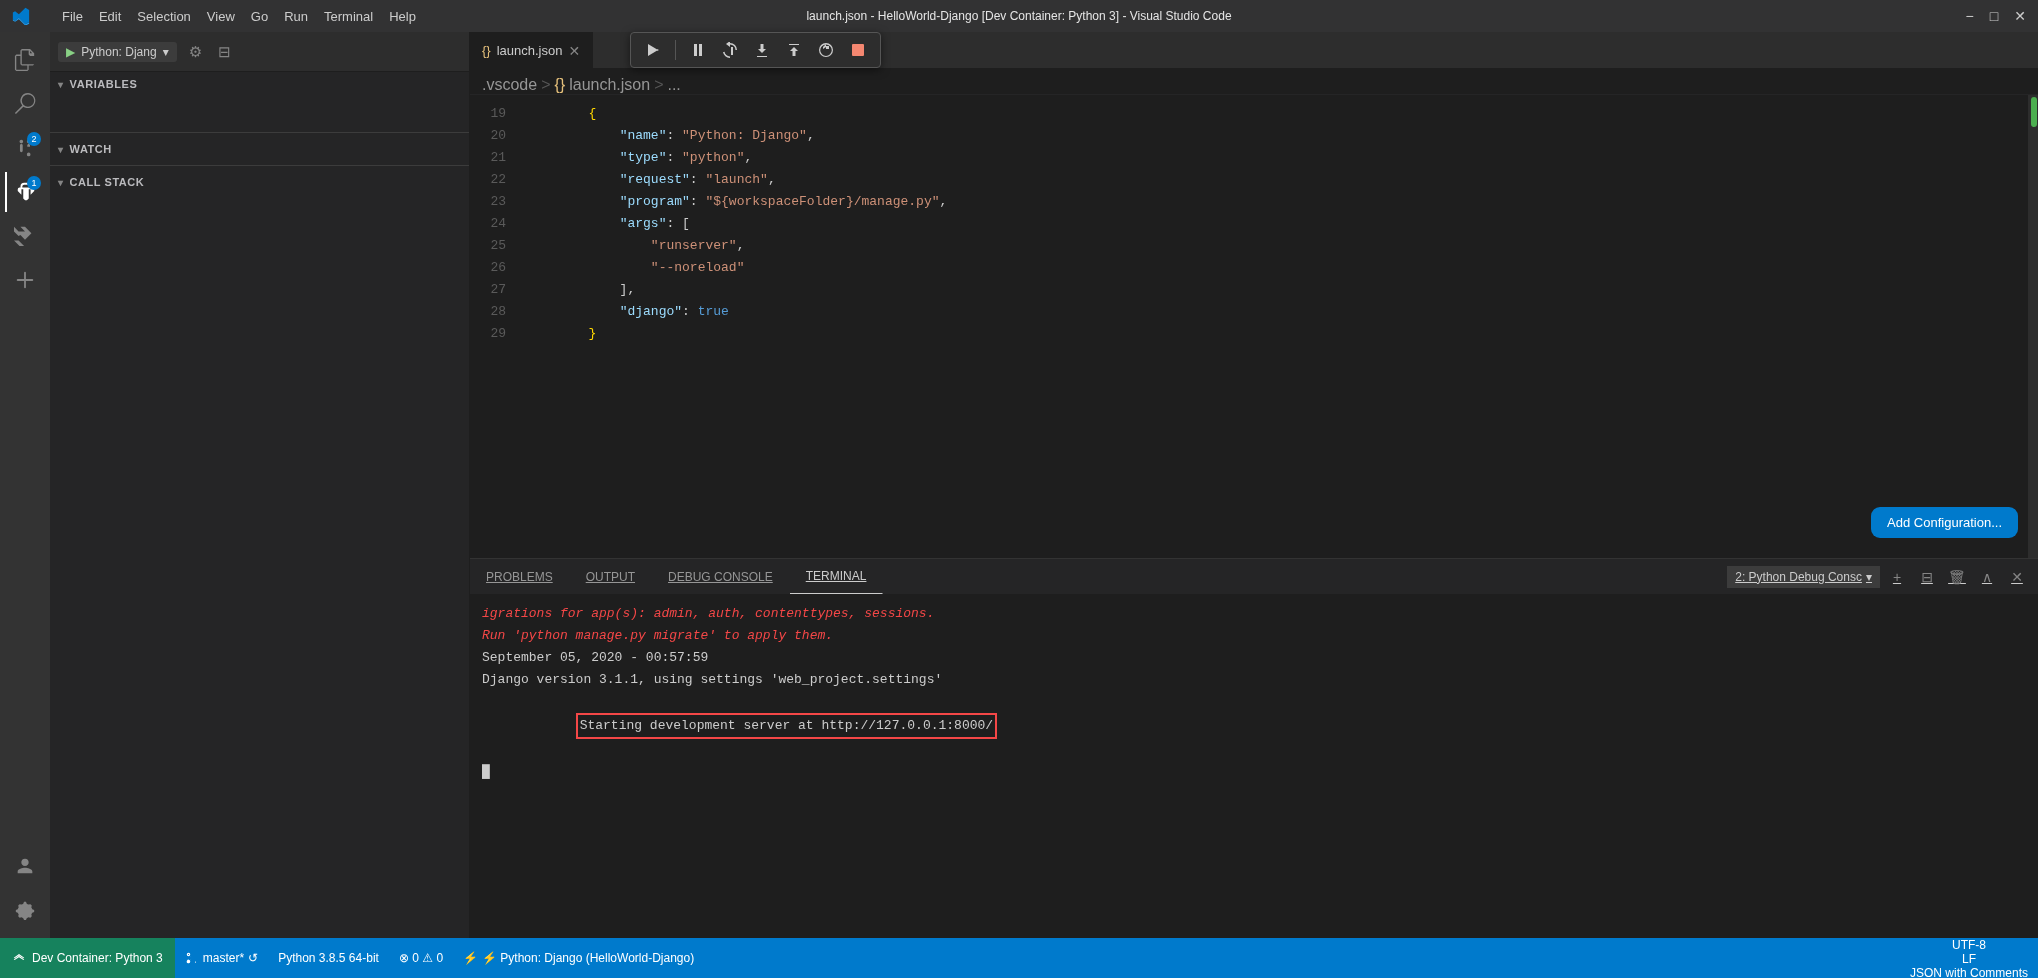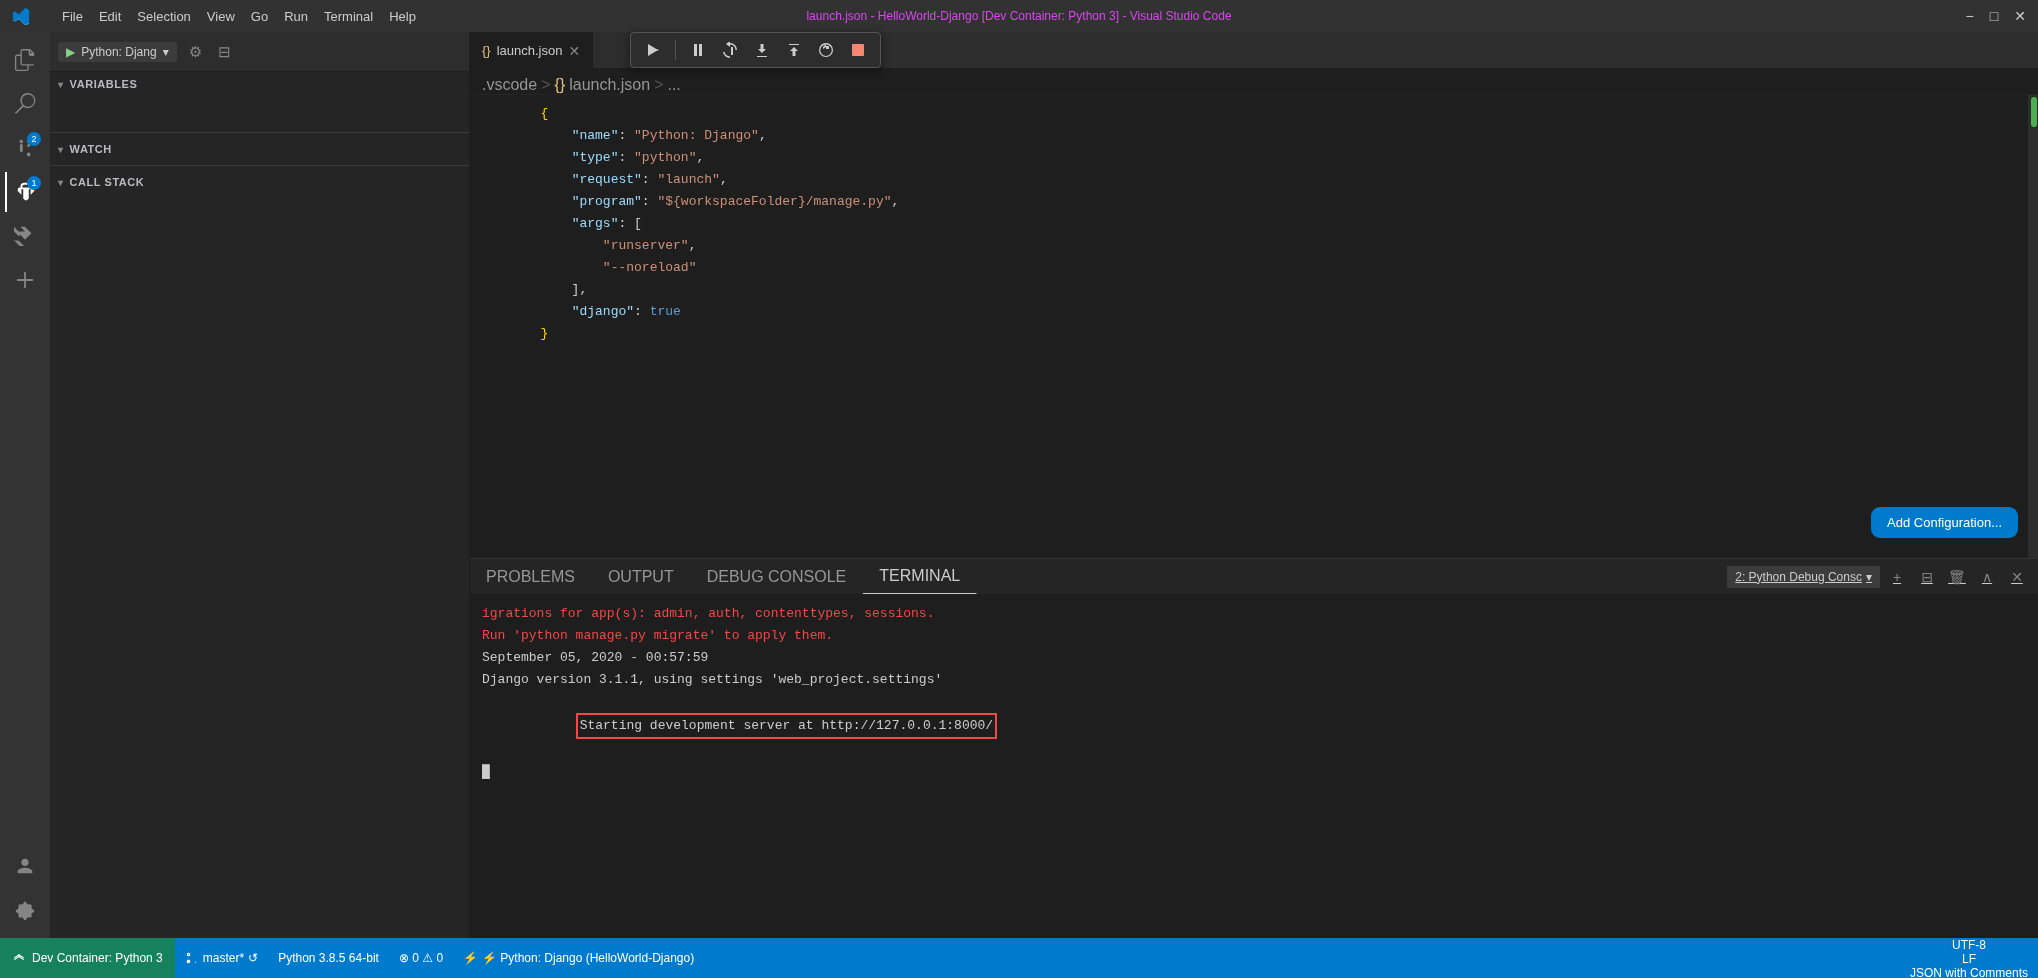--- a/index.html
+++ b/index.html
@@ -37,21 +37,21 @@
       display: flex;
       gap: 16px;
     }
     .titlebar-menu span {
       font-size: 13px;
       color: #cccccc;
       cursor: pointer;
     }
     .titlebar-title {
       font-size: 12px;
-      color: #d946ef;
+      color: #e5e5e5;
       position: absolute;
       left: 50%;
       transform: translateX(-50%);
       text-align: right;
     }
     .titlebar-controls {
       display: flex;
       gap: 16px;
       align-items: center;
     }
@@ -375,24 +375,25 @@
       background: #252526;
       display: flex;
       align-items: stretch;
       border-bottom: 1px solid #1e1e1e;
       flex-shrink: 0;
     }
     .panel-tab {
       display: flex;
       align-items: center;
       padding: 0 16px;
-      font-size: 16px;
+      font-size: 12px;
       cursor: pointer;
       color: #969696;
       border-right: 1px solid transparent;
+      text-decoration: underline;
     }
     .panel-tab.active {
       color: #cccccc;
       border-bottom: 1px solid #cccccc;
     }
     .panel-actions {
       margin-left: auto;
       display: flex;
       align-items: center;
       gap: 4px;
@@ -433,21 +434,21 @@
       background: #1e1e1e;
       padding: 8px 12px;
       font-family: 'Consolas', 'Courier New', monospace;
       font-size: 13px;
       overflow: hidden;
     }
     .term-line {
       line-height: 22px;
       white-space: pre;
     }
-    .term-red { color: #f44747; }
+    .term-red { color: #f44747; font-style: italic; }
     .term-white { color: #cccccc; }
 
     
     .term-highlighted {
       display: inline-block;
       border: 2px solid #f44747;
       padding: 0 2px;
       color: #cccccc;
     }
 
@@ -662,20 +663,33 @@
       <span class="sep">&gt;</span>
       <span class="json-icon">{}</span>
       <span>launch.json</span>
       <span class="sep">&gt;</span>
       <span>...</span>
     </div>
 
     <div style="flex:1; display:flex; flex-direction:column; overflow:hidden; position:relative;">
 
       <div class="code-editor" style="flex:1; min-height:0;">
+        <div class="line-numbers">
+          <span>19</span>
+          <span>20</span>
+          <span>21</span>
+          <span>22</span>
+          <span>23</span>
+          <span>24</span>
+          <span>25</span>
+          <span>26</span>
+          <span>27</span>
+          <span>28</span>
+          <span>29</span>
+        </div>
         <div class="code-content">
           <div class="code-line"><span class="brace">        {</span></div>
           <div class="code-line"><span class="punct">            </span><span class="key">"name"</span><span class="punct">: </span><span class="str-val">"Python: Django"</span><span class="punct">,</span></div>
           <div class="code-line"><span class="punct">            </span><span class="key">"type"</span><span class="punct">: </span><span class="str-val">"python"</span><span class="punct">,</span></div>
           <div class="code-line"><span class="punct">            </span><span class="key">"request"</span><span class="punct">: </span><span class="str-val">"launch"</span><span class="punct">,</span></div>
           <div class="code-line"><span class="punct">            </span><span class="key">"program"</span><span class="punct">: </span><span class="str-val">"${workspaceFolder}/manage.py"</span><span class="punct">,</span></div>
           <div class="code-line"><span class="punct">            </span><span class="key">"args"</span><span class="punct">: [</span></div>
           <div class="code-line"><span class="punct">                </span><span class="str-val">"runserver"</span><span class="punct">,</span></div>
           <div class="code-line"><span class="punct">                </span><span class="str-val">"--noreload"</span></div>
           <div class="code-line"><span class="punct">            ],</span></div>

